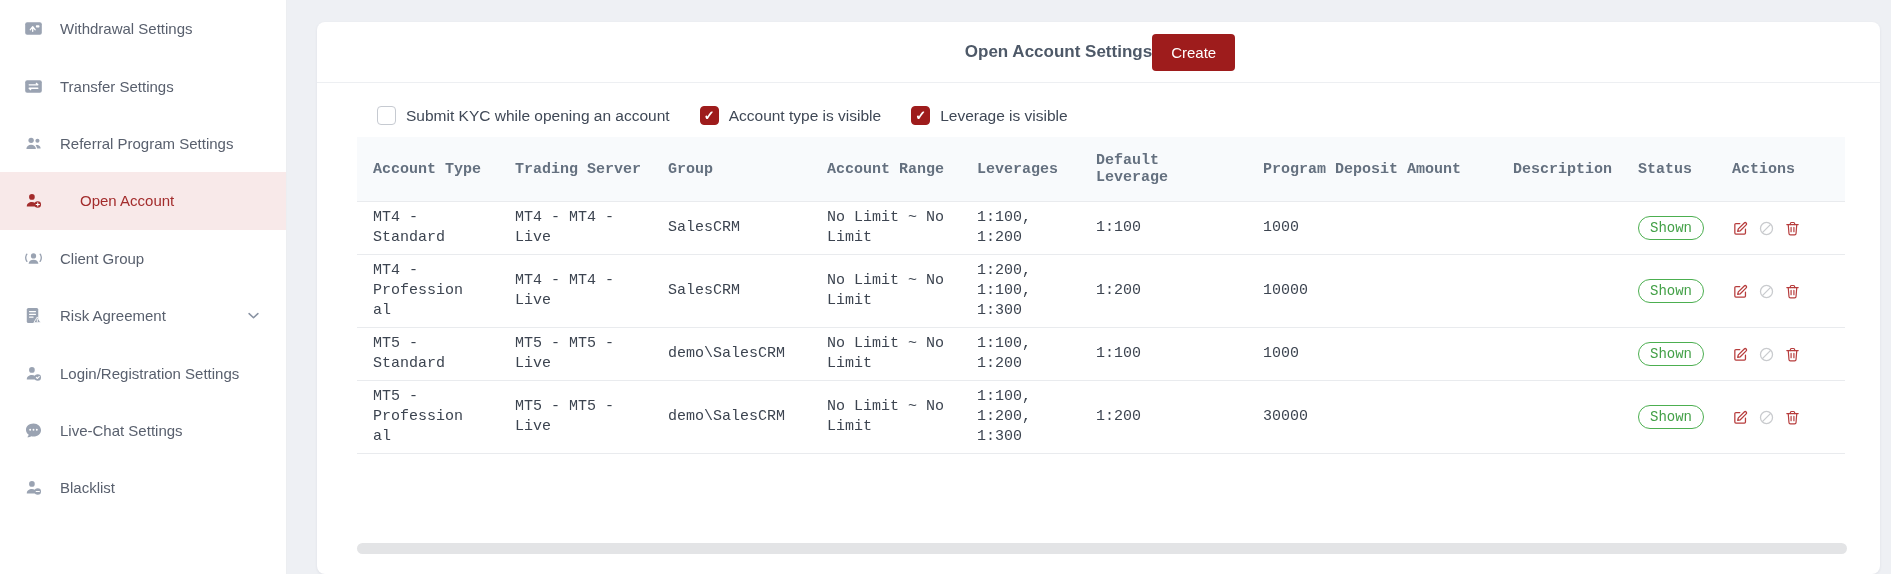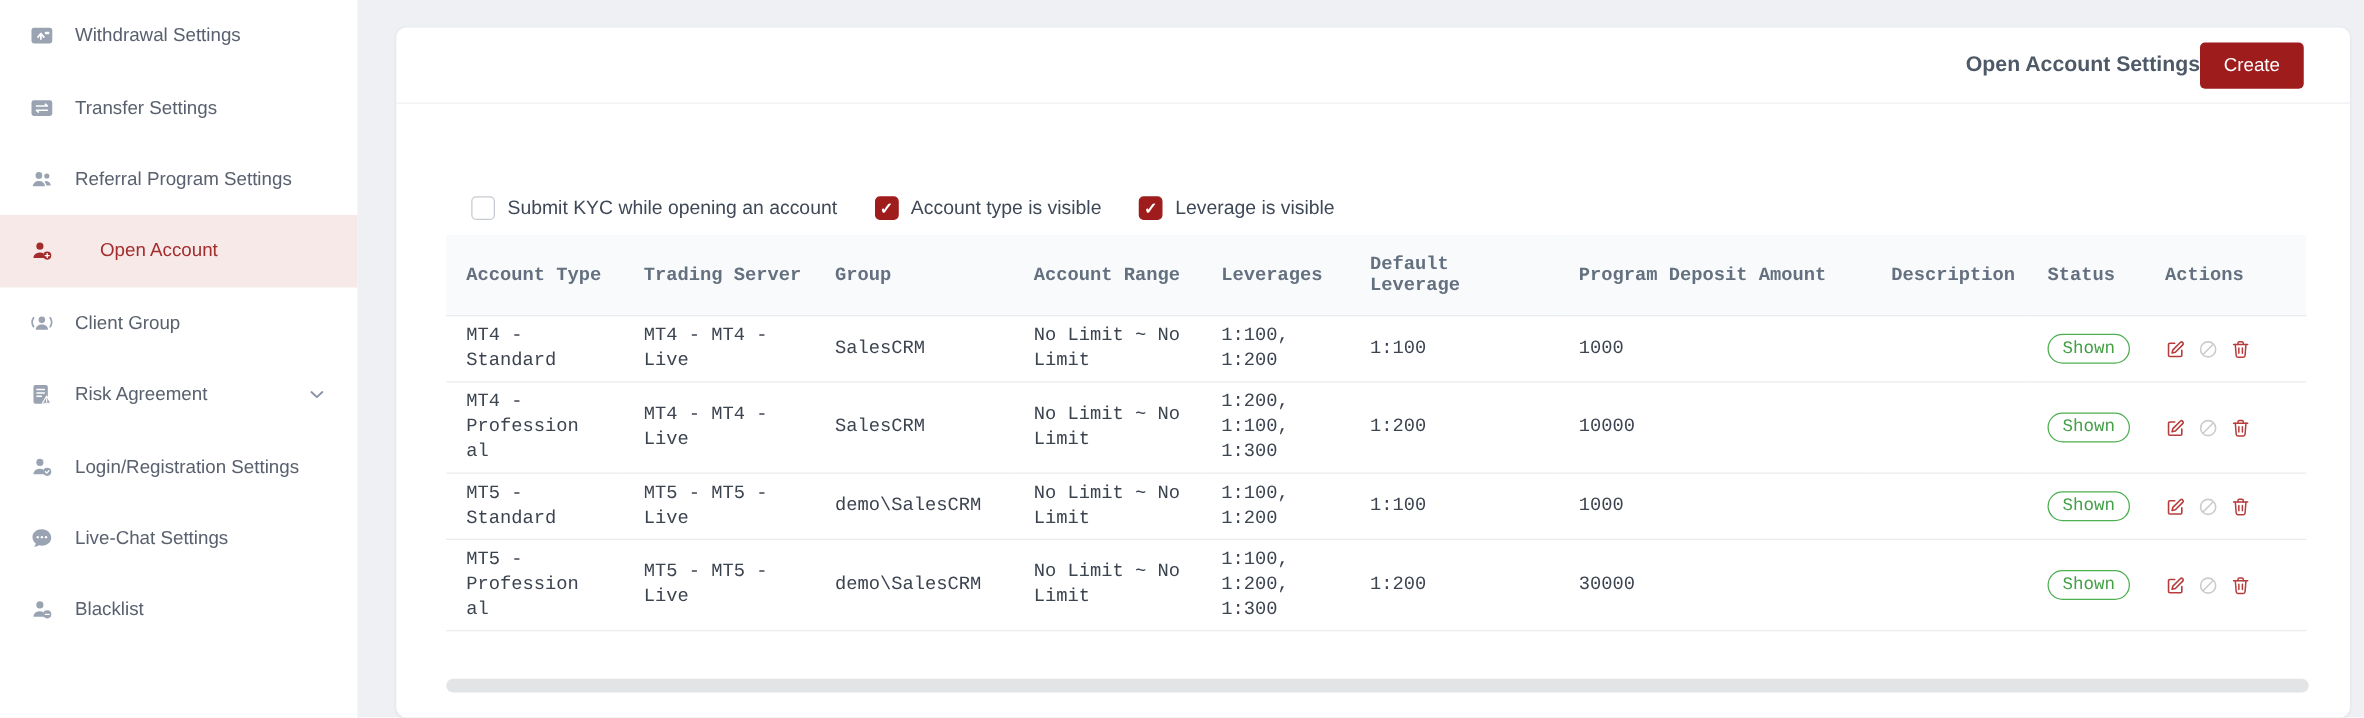--- a/index.html
+++ b/index.html
@@ -27,31 +27,31 @@
   .chev{margin-left:auto;color:#8892a2;display:flex;}
   .chev svg{width:15px;height:15px;}
   
   .card{
     position:absolute;left:317px;top:22px;width:1563px;height:552px;
     background:#fff;border-radius:8px;
     box-shadow:0 1px 3px rgba(25,35,60,.07);
     box-sizing:border-box;
   }
   .card-header{
-    height:60px;display:flex;align-items:center;justify-content:flex-end;
+    height:60px;display:flex;align-items:center;justify-content:center;
     padding:0 37px 0 40px;border-bottom:1px solid #edeff2;
   }
   .card-title{font-size:17px;font-weight:bold;color:#4e5968;}
   .btn-create{
     background:#9e1c1c;color:#fff;border:none;border-radius:4px;
     padding:0 19px;height:37px;font-size:15px;font-family:inherit;cursor:pointer;
   }
   .card-body{padding:0 35px 0 40px;position:relative;}
   
-  .cb-row{margin-top:74px;padding-left:20px;display:flex;align-items:center;gap:30px;}
+  .cb-row{margin-top:23px;padding-left:20px;display:flex;align-items:center;gap:30px;}
   .cb-item{display:flex;align-items:center;cursor:pointer;}
   .cb-box{
     width:19px;height:19px;border-radius:4px;border:1px solid #c6cad1;background:#fff;
     box-sizing:border-box;display:flex;align-items:center;justify-content:center;flex:none;
   }
   .cb-item.checked .cb-box{background:#9e1c1c;border-color:#9e1c1c;}
   .checkmark{color:#fff;font-size:13px;font-weight:bold;line-height:1;}
   .cb-label{margin-left:10px;font-size:15.5px;color:#3f4856;}
   
   .table-wrap{margin-top:12px;font-family:Liberation Mono, monospace;}

